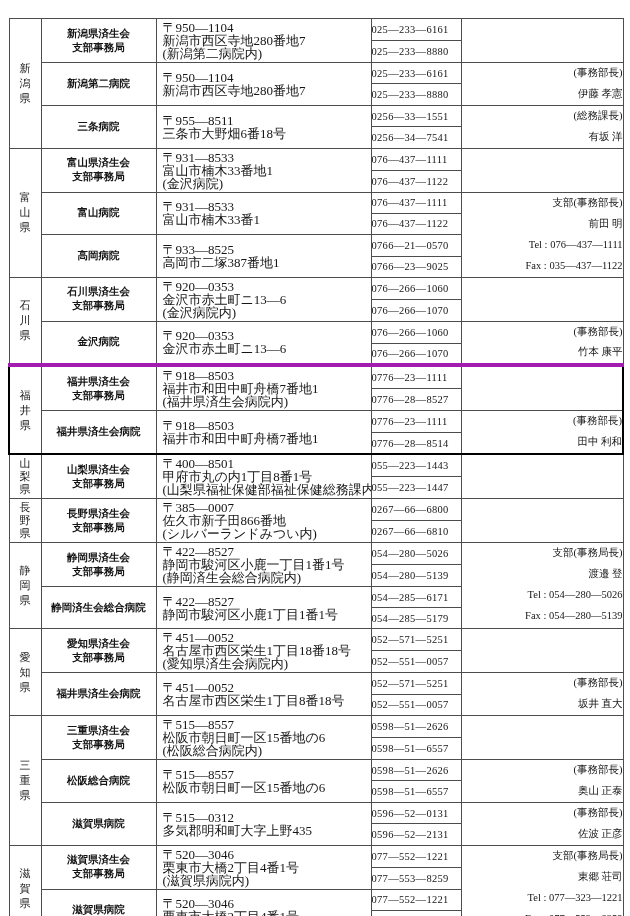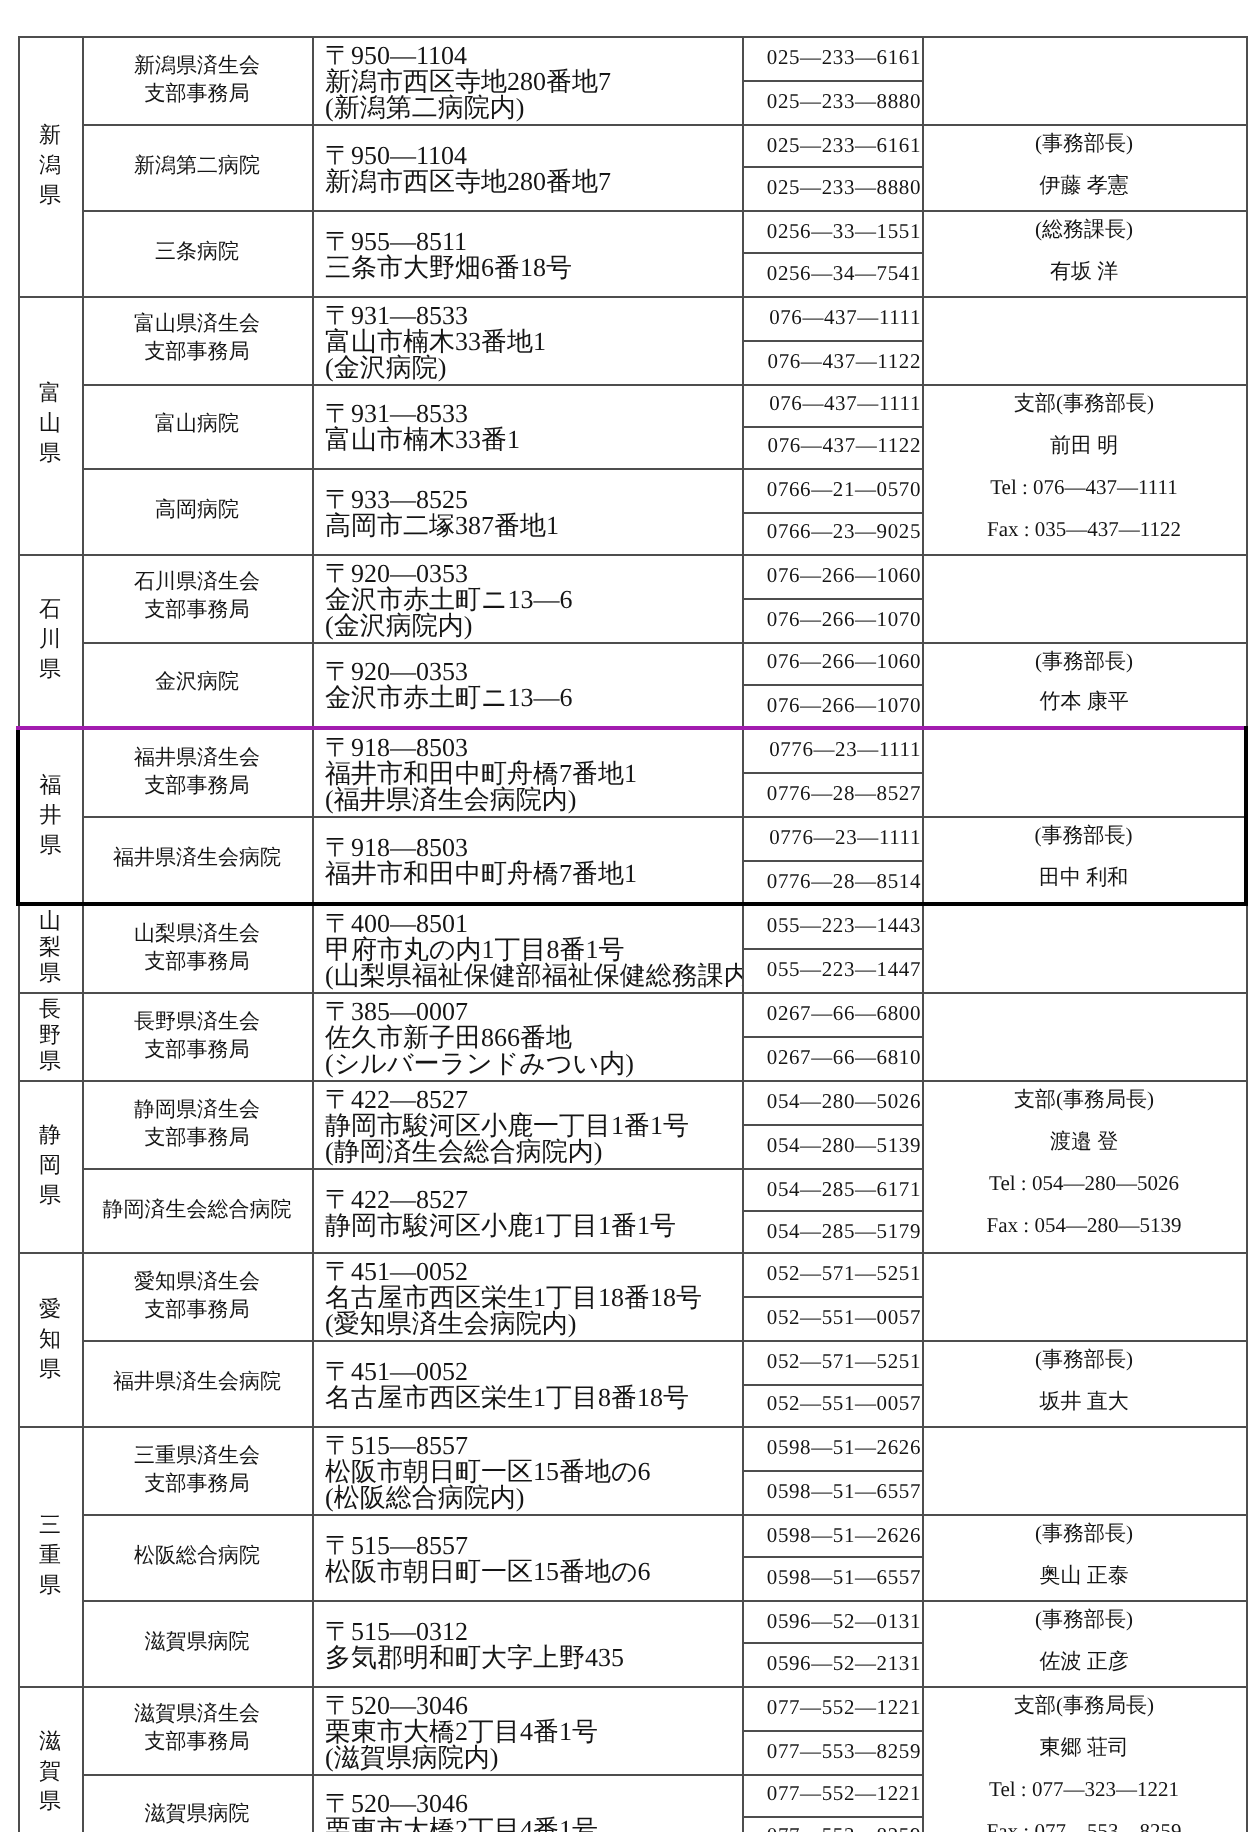--- a/index.html
+++ b/index.html
@@ -22,28 +22,28 @@
     border: 1px solid #4d4d4d;
     padding: 0;
     vertical-align: middle;
     overflow: hidden;
     font-weight: normal;
   }
   th.pref { text-align: center; font-size: 11px; }
   th.pref div { line-height: 15px; }
   th.pref.compact div { line-height: 13px; }
   td.name { text-align: center; font-size: 10.5px; }
-  td.name div { line-height: 14px; white-space: nowrap; }
+  td.name div { line-height: 14px; white-space: nowrap; font-weight: bold; }
   td.addr { font-size: 13px; padding: 2px 3px 2px 6px; }
   td.addr div { line-height: 13px; white-space: nowrap; }
-  td.phone { text-align: right; font-size: 10.5px; letter-spacing: 0.3px; white-space: nowrap; }
-  td.contact { text-align: center; font-size: 10.5px; vertical-align: top; }
+  td.phone { text-align: left; font-size: 10.5px; letter-spacing: 0.3px; white-space: nowrap; }
+  td.contact { text-align: right; font-size: 10.5px; vertical-align: top; }
   td.contact .cline { height: 20.95px; line-height: 20.95px; white-space: nowrap; }
   
-  .ht { border-top: 2px solid #a21caf; margin-top: 44px; }
+  .ht { border-top: 4px solid #a21caf; margin-top: 44px; }
   .hb { border-bottom: 2px solid #000000; }
   .hl { border-left: 2px solid #000000; }
   .hr { border-right: 2px solid #000000; }
 </style>
 </head>
 <body>
 
 <div class="page">
   <table class="directory">
     <colgroup>

